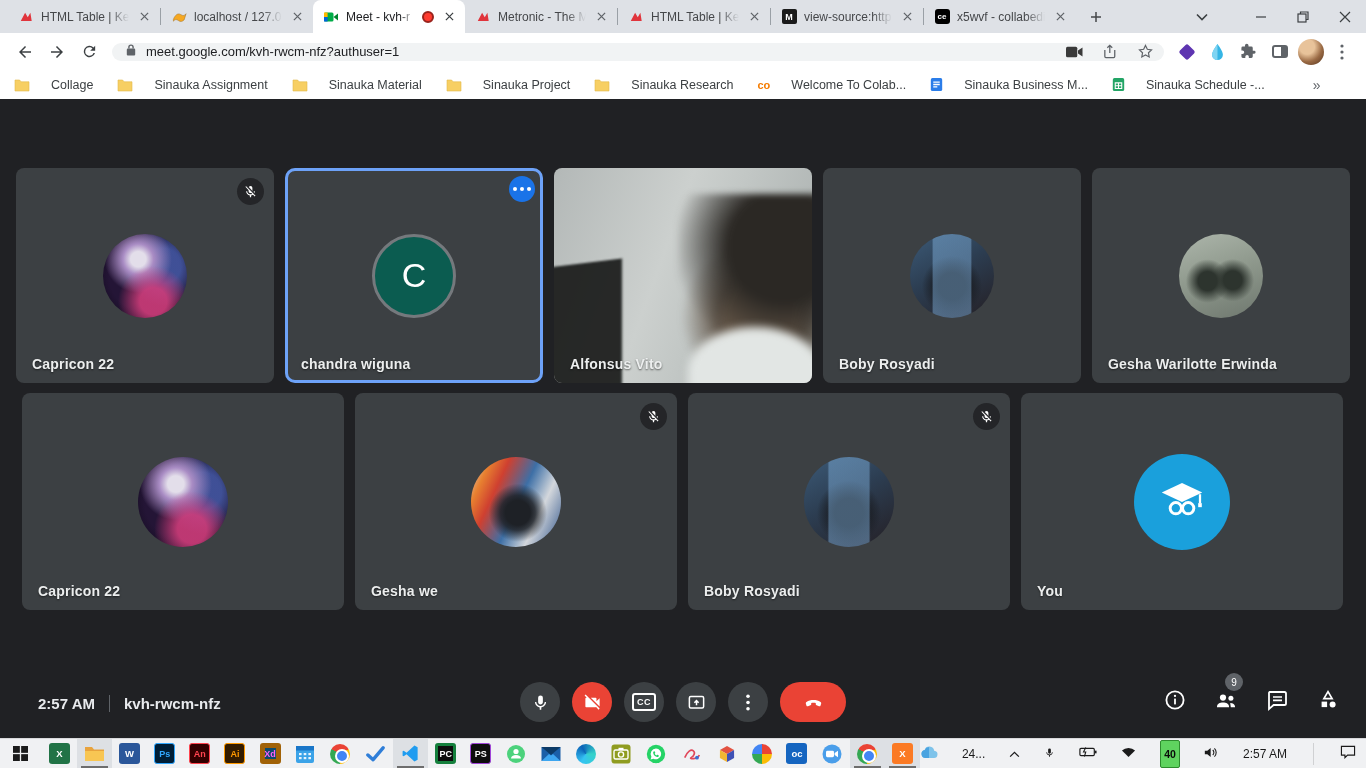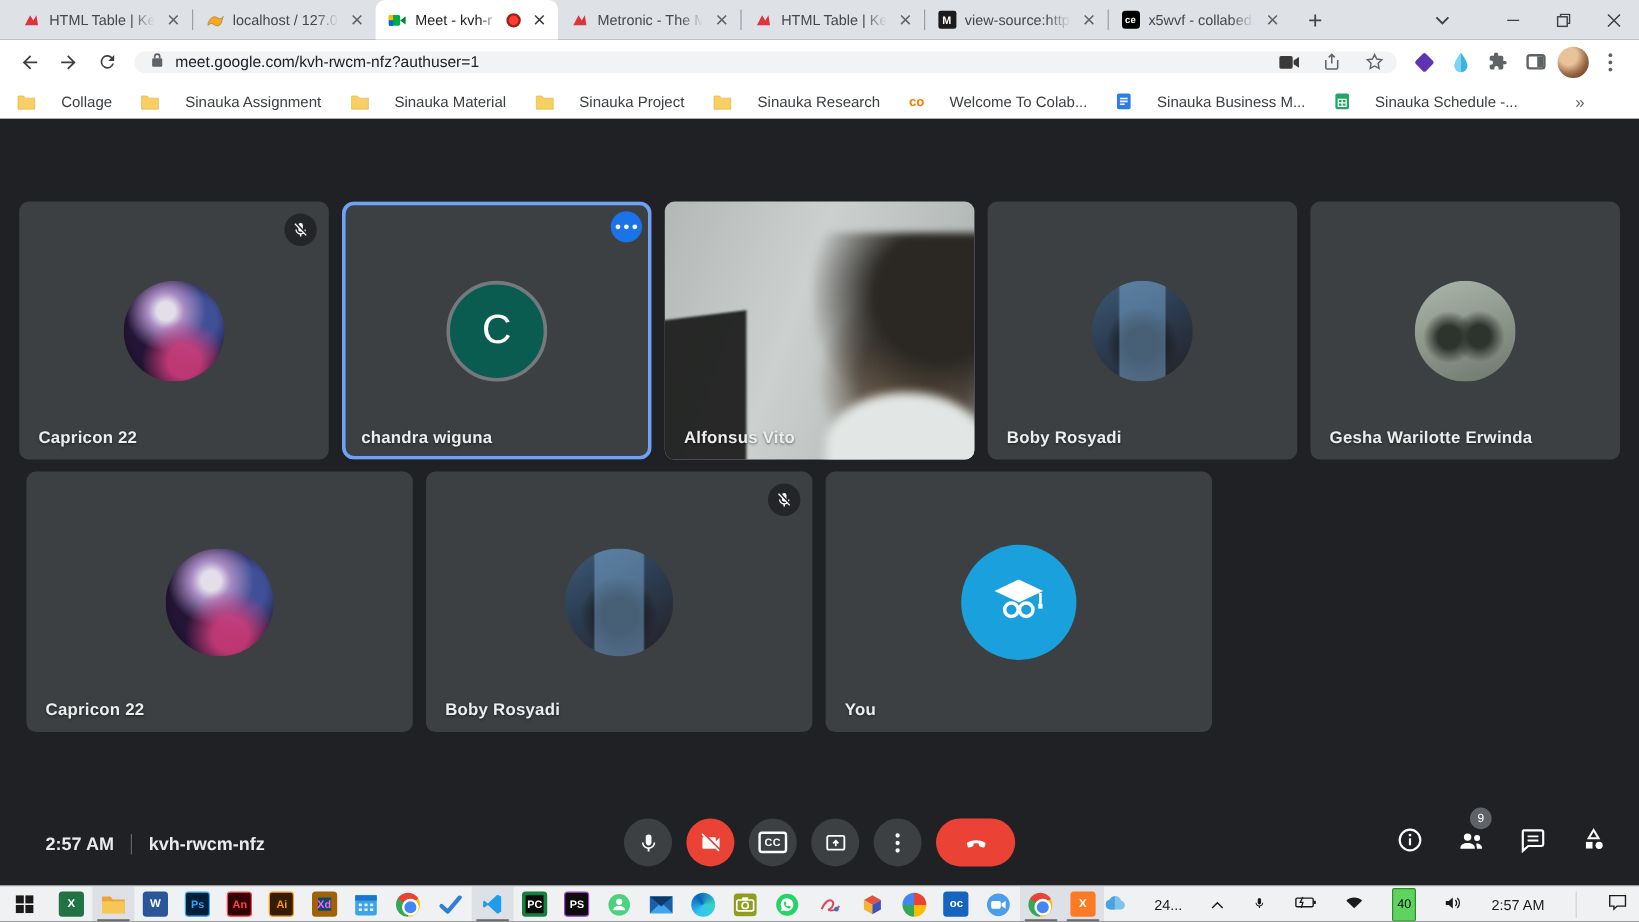--- a/index.html
+++ b/index.html
@@ -105,21 +105,21 @@
 .tb-app.running{background:rgba(60,80,100,.10)}
 .tb-app.running::after{content:"";position:absolute;left:4px;right:4px;bottom:0;height:2.5px;background:#6d6d6d}
 .gsq{width:21px;height:21px;border-radius:3px;color:#fff;font-size:9.5px;font-weight:bold;display:flex;align-items:center;justify-content:center}
 .gsq.small{font-size:9px}
 .ball{width:20px;height:20px;border-radius:50%;position:relative;background:conic-gradient(from -60deg,#ea4335 0 120deg,#fbbc05 0 240deg,#34a853 0 360deg)}
 .ball::after{content:"";position:absolute;left:5px;top:5px;width:10px;height:10px;border-radius:50%;background:#4285f4;border:2px solid #fff}
 .pinwheel{width:20px;height:20px;border-radius:50%;background:conic-gradient(#ea4335 0 25%,#fbbc05 0 50%,#34a853 0 75%,#4285f4 0)}
 .edge-ball{width:20px;height:20px;border-radius:50%;background:conic-gradient(from 210deg,#35c3f3,#0b63b8,#35d2c9,#35c3f3)}
 .tray{margin-left:auto;display:flex;align-items:center;gap:24px;padding-right:10px;font-size:12px;color:#1b1b1b}
 .tray .txt{white-space:nowrap}
-.batt40{background:#5fd35f;border:1px solid #2e8b2e;color:#0a0a0a;font-size:10.5px;font-weight:normal;padding:7px 3px;border-radius:2px}
+.batt40{background:#5fd35f;border:1px solid #2e8b2e;color:#0a0a0a;font-size:10.5px;font-weight:bold;padding:7px 3px;border-radius:2px}
 .notif-div{width:1px;height:22px;background:#d0d1d3;margin:0 2px}
 </style>
 </head>
 <body>
 
 <div class="stage">
 
   <div class="tabstrip">
     <div class="tab">
       <span class="fav">
@@ -422,20 +422,34 @@
         <div class="t-name">Gesha Warilotte Erwinda</div>
       </div>
     </div>
 
     <div class="row row2">
       <div class="t">
         <div class="t-center">
             <div class="av av-harley"></div>
           </div>
         <div class="t-name">Capricon 22</div>
+      </div>
+      <div class="t">
+        <div class="mic-off">
+            <svg width="15" height="15" viewBox="0 0 24 24">
+              <path fill="#fff" d="M12 14.5c1.66 0 3-1.34 3-3V6a3 3 0 0 0-6 0v5.5c0 1.66 1.34 3 3 3z"></path>
+              <path fill="#fff" d="M17.3 11.5c0 2.9-2.54 5-5.3 5s-5.3-2.1-5.3-5H5c0 3.4 2.72 6.2 6 6.7V21h2v-2.8c3.28-.5 6-3.3 6-6.7z"></path>
+              <path d="M5.6 3 20.6 18.4" stroke="#2a2b2e" stroke-width="2.6"></path>
+              <path d="M4.4 4 19.4 19.4" stroke="#fff" stroke-width="1.7"></path>
+            </svg>
+          </div>
+        <div class="t-center">
+            <div class="av av-geshaev"></div>
+          </div>
+        <div class="t-name">Gesha we</div>
       </div>
       <div class="t">
         <div class="mic-off">
             <svg width="15" height="15" viewBox="0 0 24 24">
               <path fill="#fff" d="M12 14.5c1.66 0 3-1.34 3-3V6a3 3 0 0 0-6 0v5.5c0 1.66 1.34 3 3 3z"></path>
               <path fill="#fff" d="M17.3 11.5c0 2.9-2.54 5-5.3 5s-5.3-2.1-5.3-5H5c0 3.4 2.72 6.2 6 6.7V21h2v-2.8c3.28-.5 6-3.3 6-6.7z"></path>
               <path d="M5.6 3 20.6 18.4" stroke="#2a2b2e" stroke-width="2.6"></path>
               <path d="M4.4 4 19.4 19.4" stroke="#fff" stroke-width="1.7"></path>
             </svg>
           </div>

